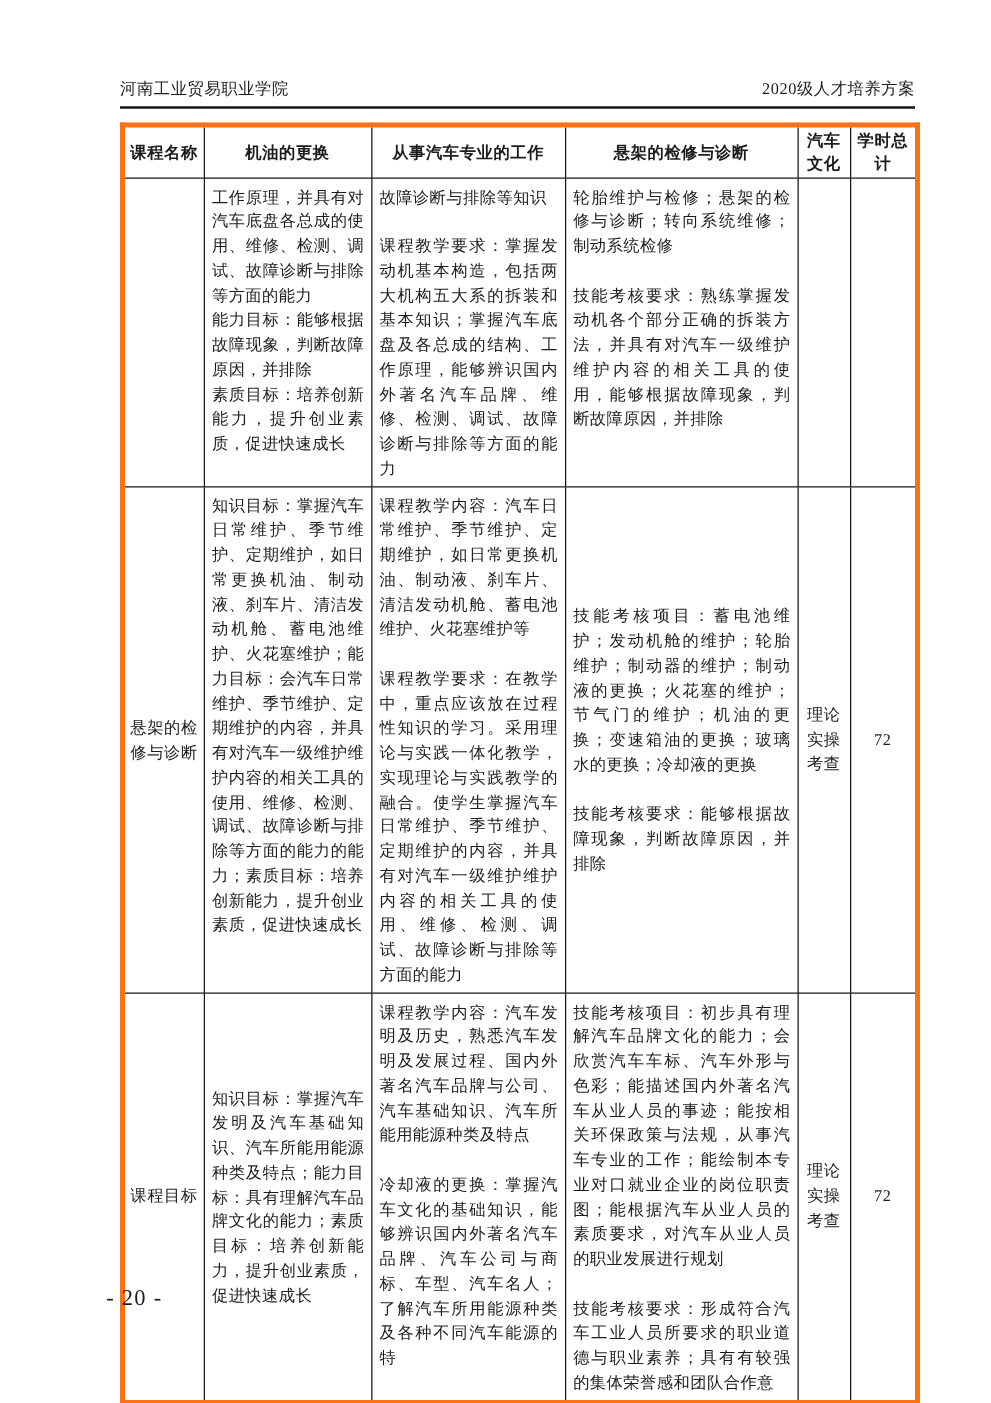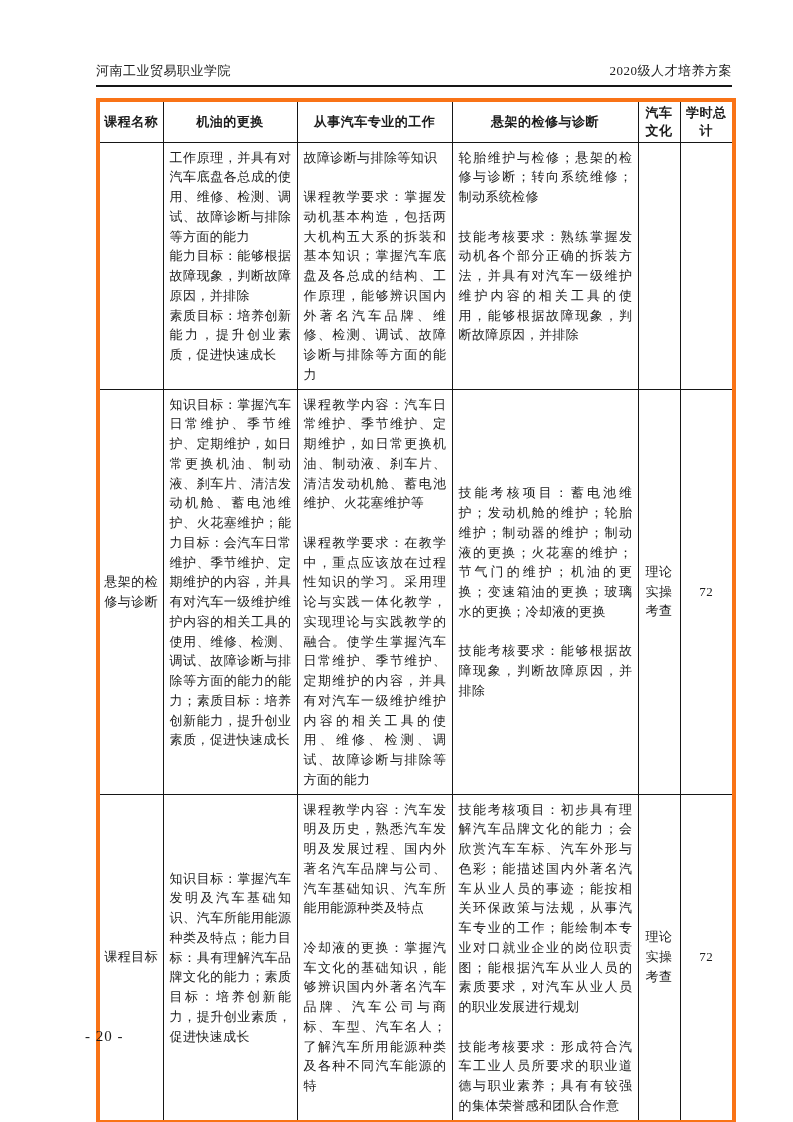--- a/index.html
+++ b/index.html
@@ -68,21 +68,21 @@
     padding: 2px;
     letter-spacing: 0.5px;
   }
   td.vmid { vertical-align: middle; }
   tr.row-1 { height: 233px; }
   tr.row-2 { height: 340px; }
   tr.row-3 { height: 297px; }
   .doc-footer {
     position: absolute;
     left: 85px; top: 1028px;
-    font-size: 15px;
+    font-size: 18px;
     letter-spacing: 1px;
   }
 </style>
 </head>
 <body>
 
 <div class="page">
 
   <div class="doc-header">
     <span>河南工业贸易职业学院</span>

